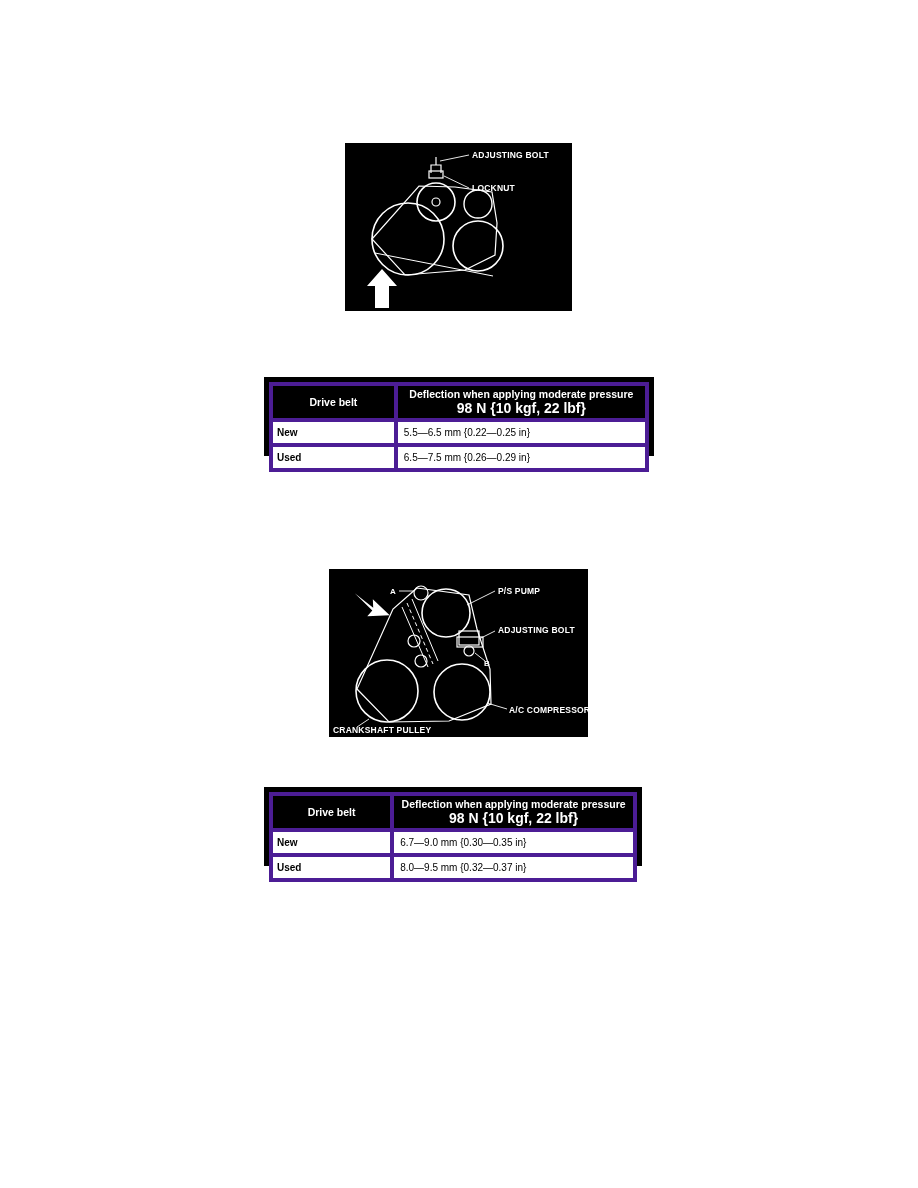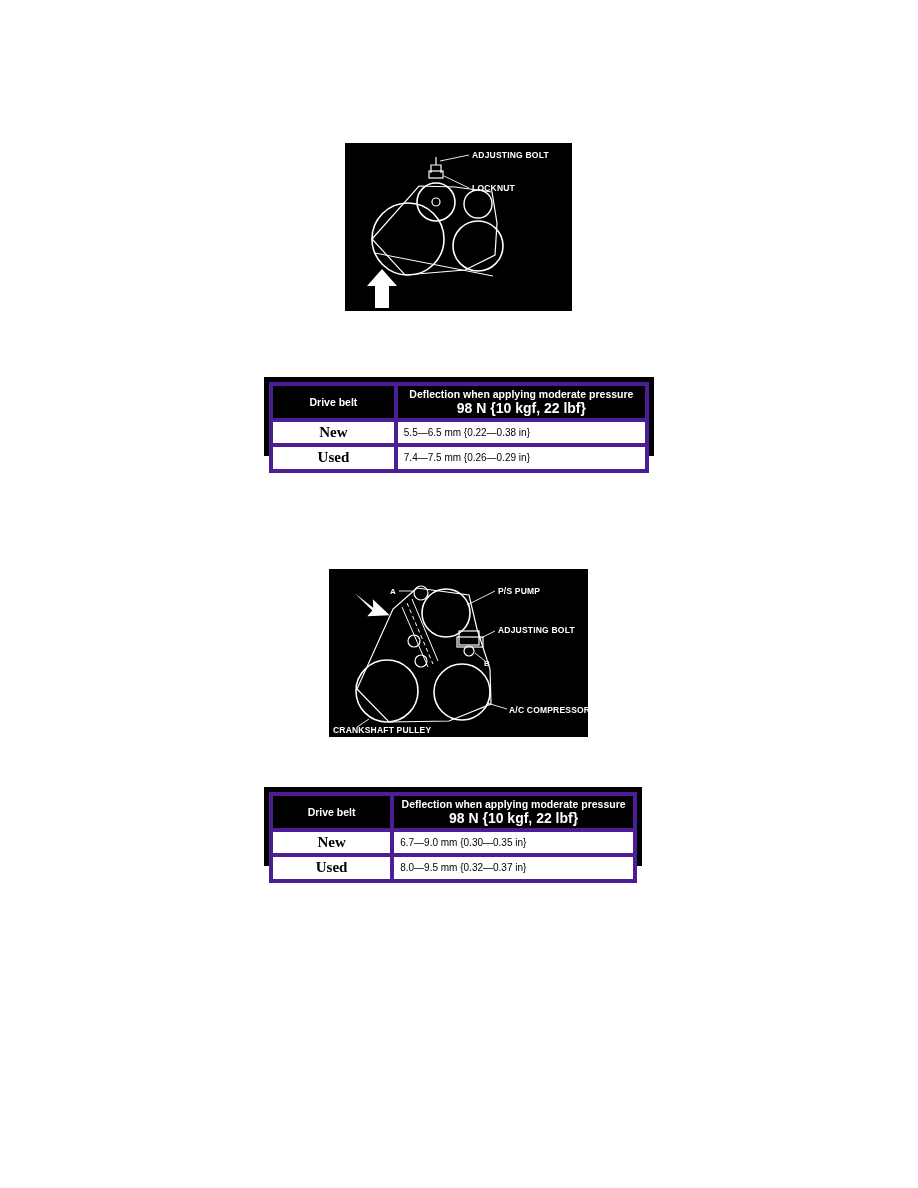--- a/index.html
+++ b/index.html
@@ -99,24 +99,23 @@
     width: 30%;
   }
 
   table.spec tbody td {
     background: #ffffff;
     color: #000000;
     height: 17px;
   }
 
   table.spec tbody td.col-label {
-    text-align: center;
-    font-weight: bold;
-    font-size: 15px;
-    font-family: Liberation Serif, serif;
+    text-align: left;
+    font-weight: bold;
+    font-size: 10px;
   }
 
   table.spec tbody td.col-value {
     text-align: left;
     font-size: 10px;
     padding-left: 6px;
   }
 
   .hdr-line2 {
     display: block;
@@ -180,25 +179,25 @@
           <th class="col-label">Drive belt</th>
           <th>
             <span>Deflection when applying moderate pressure</span>
             <span class="hdr-line2">98 N {10 kgf, 22 lbf}</span>
           </th>
         </tr>
       </thead>
       <tbody>
         <tr>
           <td class="col-label">New</td>
-          <td class="col-value">5.5—6.5 mm {0.22—0.38 in}</td>
+          <td class="col-value">5.5—6.5 mm {0.22—0.25 in}</td>
         </tr>
         <tr>
           <td class="col-label">Used</td>
-          <td class="col-value">7.4—7.5 mm {0.26—0.29 in}</td>
+          <td class="col-value">6.5—7.5 mm {0.26—0.29 in}</td>
         </tr>
       </tbody>
     </table>
   </div>
 
   <div class="figure" id="figure-2">
     <svg class="fig-svg" viewBox="0 0 259 168" xmlns="http://www.w3.org/2000/svg">
       <rect x="0" y="0" width="259" height="168" fill="#000000"></rect>
 
       <circle cx="117" cy="44" r="24" fill="none" stroke="#ffffff" stroke-width="1.6"></circle>

